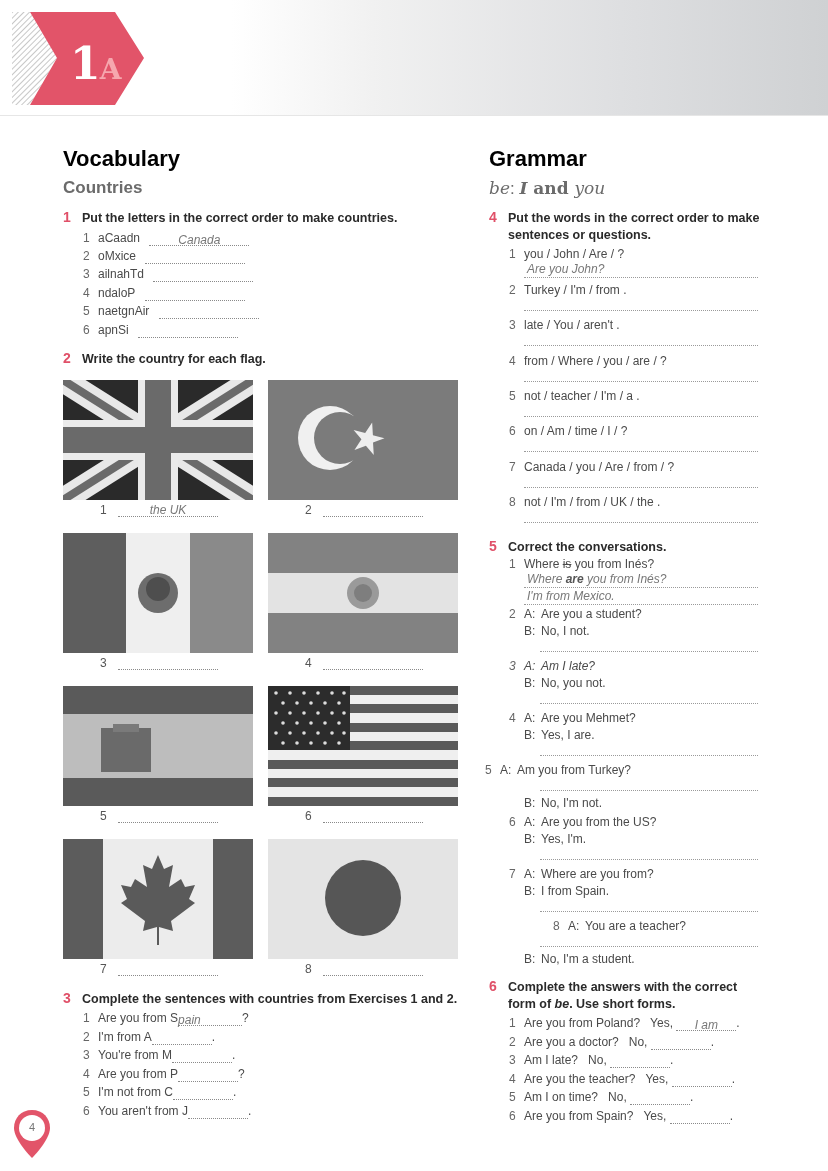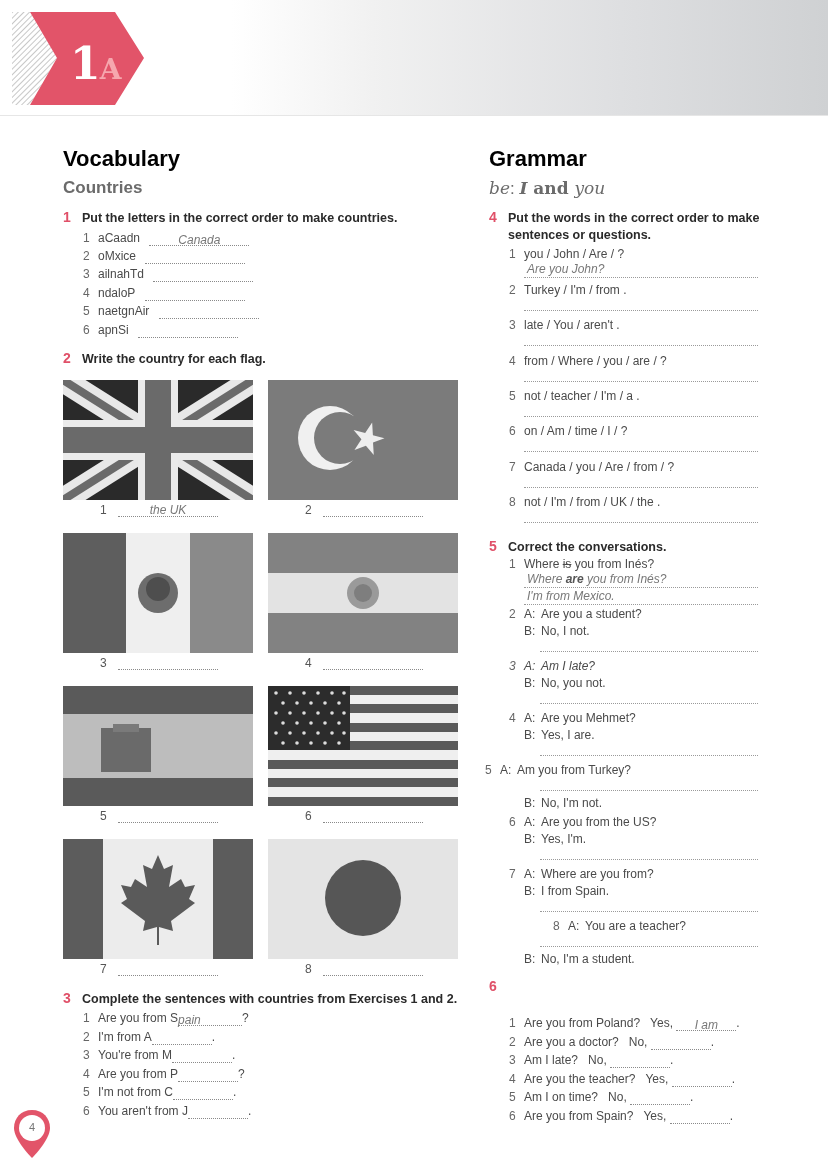--- a/index.html
+++ b/index.html
@@ -271,20 +271,22 @@
 <div class="item" style="left:509px;top:866px;"><span class="n">7</span><span class="ab">A:</span><span>Where are you from?</span></div>
 <div class="item" style="left:524px;top:883px;"><span class="ab">B:</span><span>I from Spain.</span></div>
 <div class="line" style="left:540px;top:911px;width:218px;"></div>
 
 <div class="item" style="left:509px;top:918px;margin-left:44px;"><span class="n">8</span><span class="ab">A:</span><span>You are a teacher?</span></div>
 <div class="line" style="left:540px;top:946px;width:218px;"></div>
 <div class="item" style="left:524px;top:951px;"><span class="ab">B:</span><span>No, I'm a student.</span></div>
 
 <div class="ex-head" style="left:508px;top:979px;">
   <span class="ex-num">6</span>
+  <div>Complete the answers with the correct</div>
+  <div><span>form of </span><span class="it">be</span><span>. Use short forms.</span></div>
 </div>
 <div class="item" style="left:509px;top:1015px;"><span class="n">1</span><span>Are you from Poland?</span>&nbsp;&nbsp;&nbsp;<span>Yes,</span> <span class="blank ans" style="width:60px;">I am</span><span>.</span></div>
 <div class="item" style="left:509px;top:1034px;"><span class="n">2</span><span>Are you a doctor?</span>&nbsp;&nbsp;&nbsp;<span>No,</span> <span class="blank" style="width:60px;"></span><span>.</span></div>
 <div class="item" style="left:509px;top:1052px;"><span class="n">3</span><span>Am I late?</span>&nbsp;&nbsp;&nbsp;<span>No,</span> <span class="blank" style="width:60px;"></span><span>.</span></div>
 <div class="item" style="left:509px;top:1071px;"><span class="n">4</span><span>Are you the teacher?</span>&nbsp;&nbsp;&nbsp;<span>Yes,</span> <span class="blank" style="width:60px;"></span><span>.</span></div>
 <div class="item" style="left:509px;top:1089px;"><span class="n">5</span><span>Am I on time?</span>&nbsp;&nbsp;&nbsp;<span>No,</span> <span class="blank" style="width:60px;"></span><span>.</span></div>
 <div class="item" style="left:509px;top:1108px;"><span class="n">6</span><span>Are you from Spain?</span>&nbsp;&nbsp;&nbsp;<span>Yes,</span> <span class="blank" style="width:60px;"></span><span>.</span></div>
 
 <svg class="page-pin" viewBox="0 0 40 52">
   <path d="M20,2 C9,2 2,10 2,20 C2,32 20,50 20,50 C20,50 38,32 38,20 C38,10 31,2 20,2 Z" fill="#e25469"></path>

